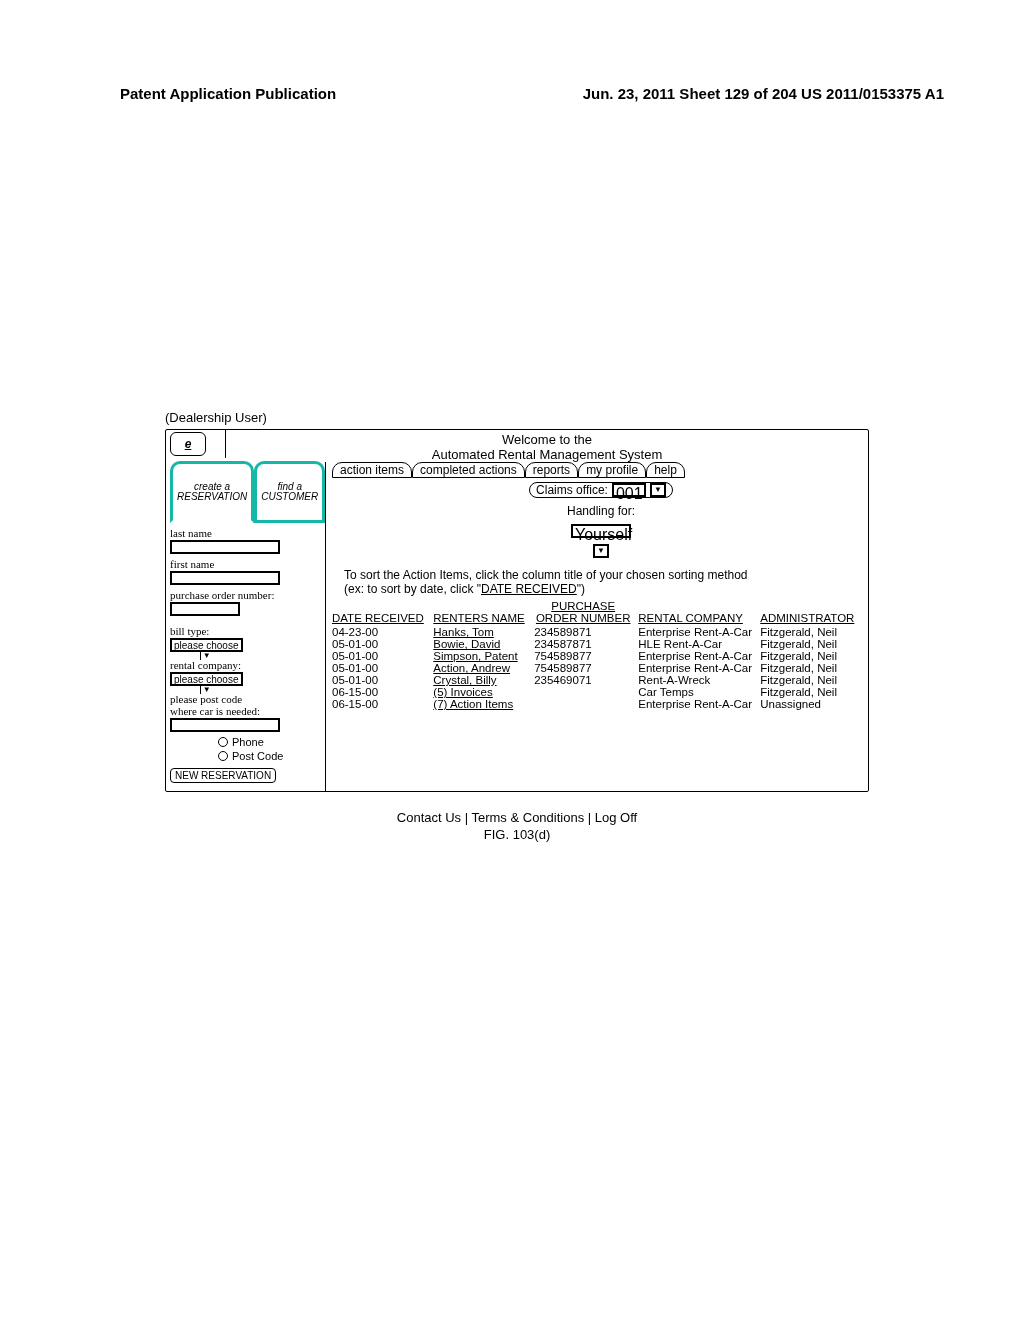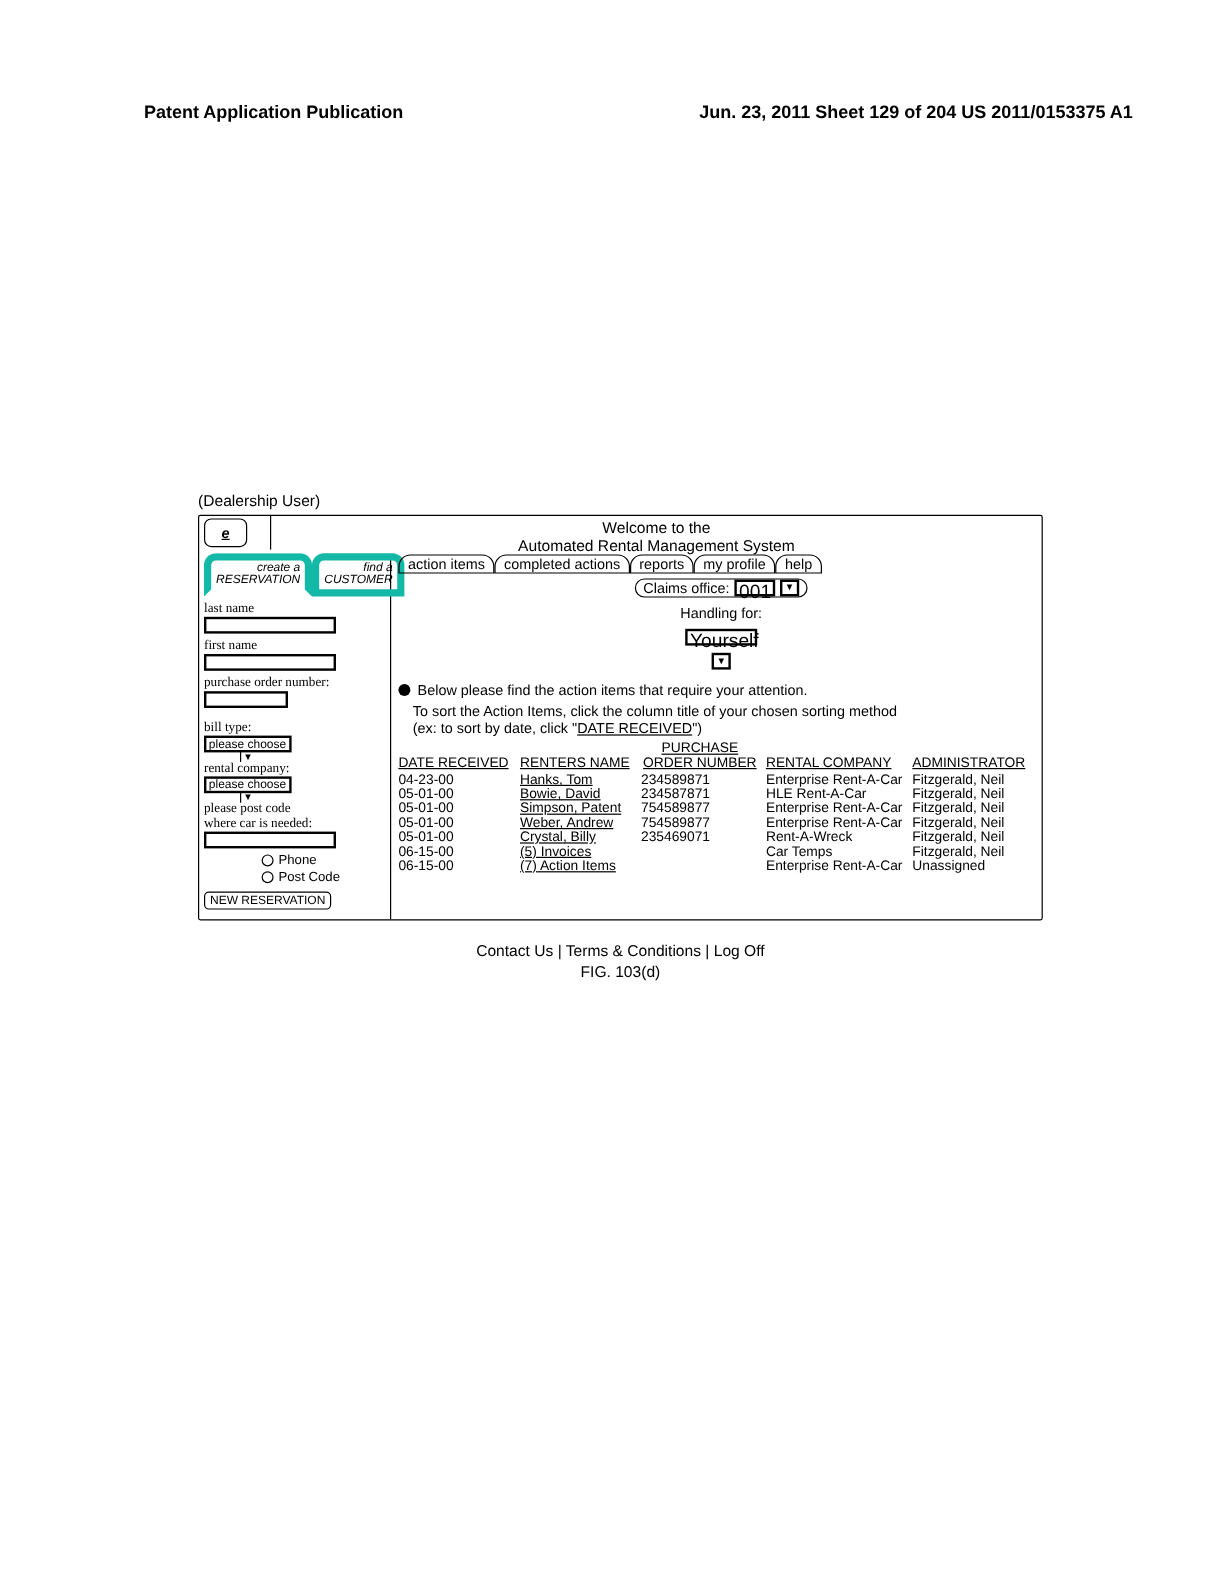--- a/index.html
+++ b/index.html
@@ -77,28 +77,28 @@
       padding: 0 4px 8px 4px;
       font-size: 11px;
     }
     .side-tabs {
       display: flex;
       gap: 0;
       margin-top: -1px;
       margin-bottom: 4px;
     }
     .side-tab {
-      border: 6px solid #14b8a6;
+      border: 3px solid #14b8a6;
       border-top-left-radius: 10px;
       border-top-right-radius: 10px;
-      padding: 2px 4px;
+      padding: 18px 4px;
       font-size: 10px;
       line-height: 10px;
       font-style: italic;
-      text-align: right;
+      text-align: center;
       white-space: pre-line;
     }
     .side-tab.active {
       background: #fff;
       border-bottom-color: #fff;
     }
     .field-label { margin-top: 3px; font-family: Liberation Serif, serif; }
     .text-input {
       border: 2px double #000;
       width: 110px;
@@ -320,24 +320,20 @@
           <div class="filter-wrap">
             <span>Claims office:</span>
             <span class="mini-input">001</span>
             <span class="mini-select">▼</span>
           </div>
           <span>Handling for:</span>
           <span class="mini-input wide">Yourself</span>
           <span class="mini-select">▼</span>
         </div>
 
-        <div class="info-line">
-          <span class="info-dot"></span>
-          <span>Below please find the action items that require your attention.</span>
-        </div>
         <div class="sort-hint">
           <div>To sort the Action Items, click the column title of your chosen sorting method</div>
           <div>
             <span>(ex: to sort by date, click "</span><span class="ul">DATE RECEIVED</span><span>")</span>
           </div>
         </div>
 
         <table class="action-items">
           <thead>
             <tr>
@@ -366,21 +362,21 @@
               </tr>
               <tr>
                 <td>05-01-00</td>
                 <td><span class="ul">Simpson, Patent</span></td>
                 <td>754589877</td>
                 <td>Enterprise Rent-A-Car</td>
                 <td>Fitzgerald, Neil</td>
               </tr>
               <tr>
                 <td>05-01-00</td>
-                <td><span class="ul">Weber, Andrew</span></td>
+                <td><span class="ul">Action, Andrew</span></td>
                 <td>754589877</td>
                 <td>Enterprise Rent-A-Car</td>
                 <td>Fitzgerald, Neil</td>
               </tr>
               <tr>
                 <td>05-01-00</td>
                 <td><span class="ul">Crystal, Billy</span></td>
                 <td>235469071</td>
                 <td>Rent-A-Wreck</td>
                 <td>Fitzgerald, Neil</td>

